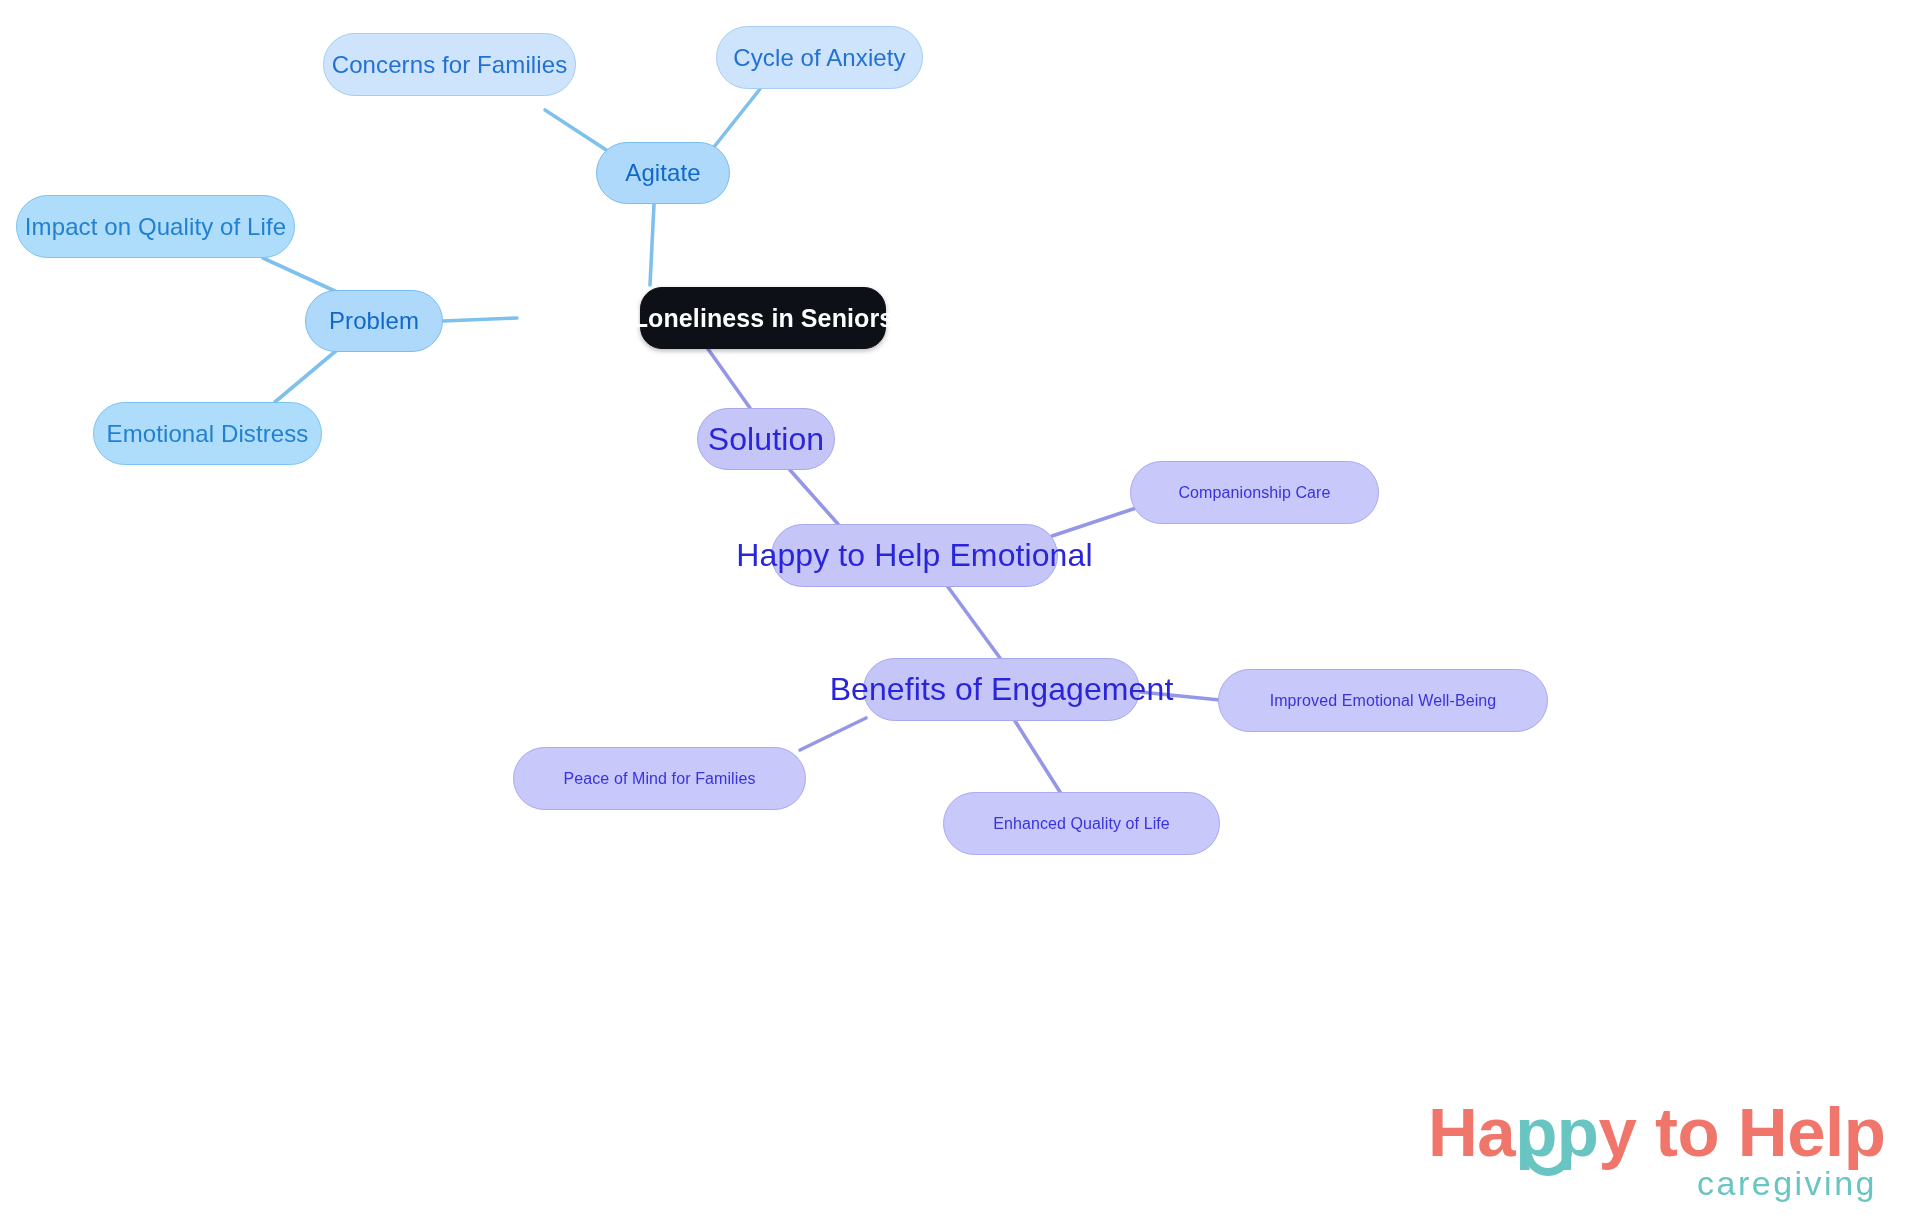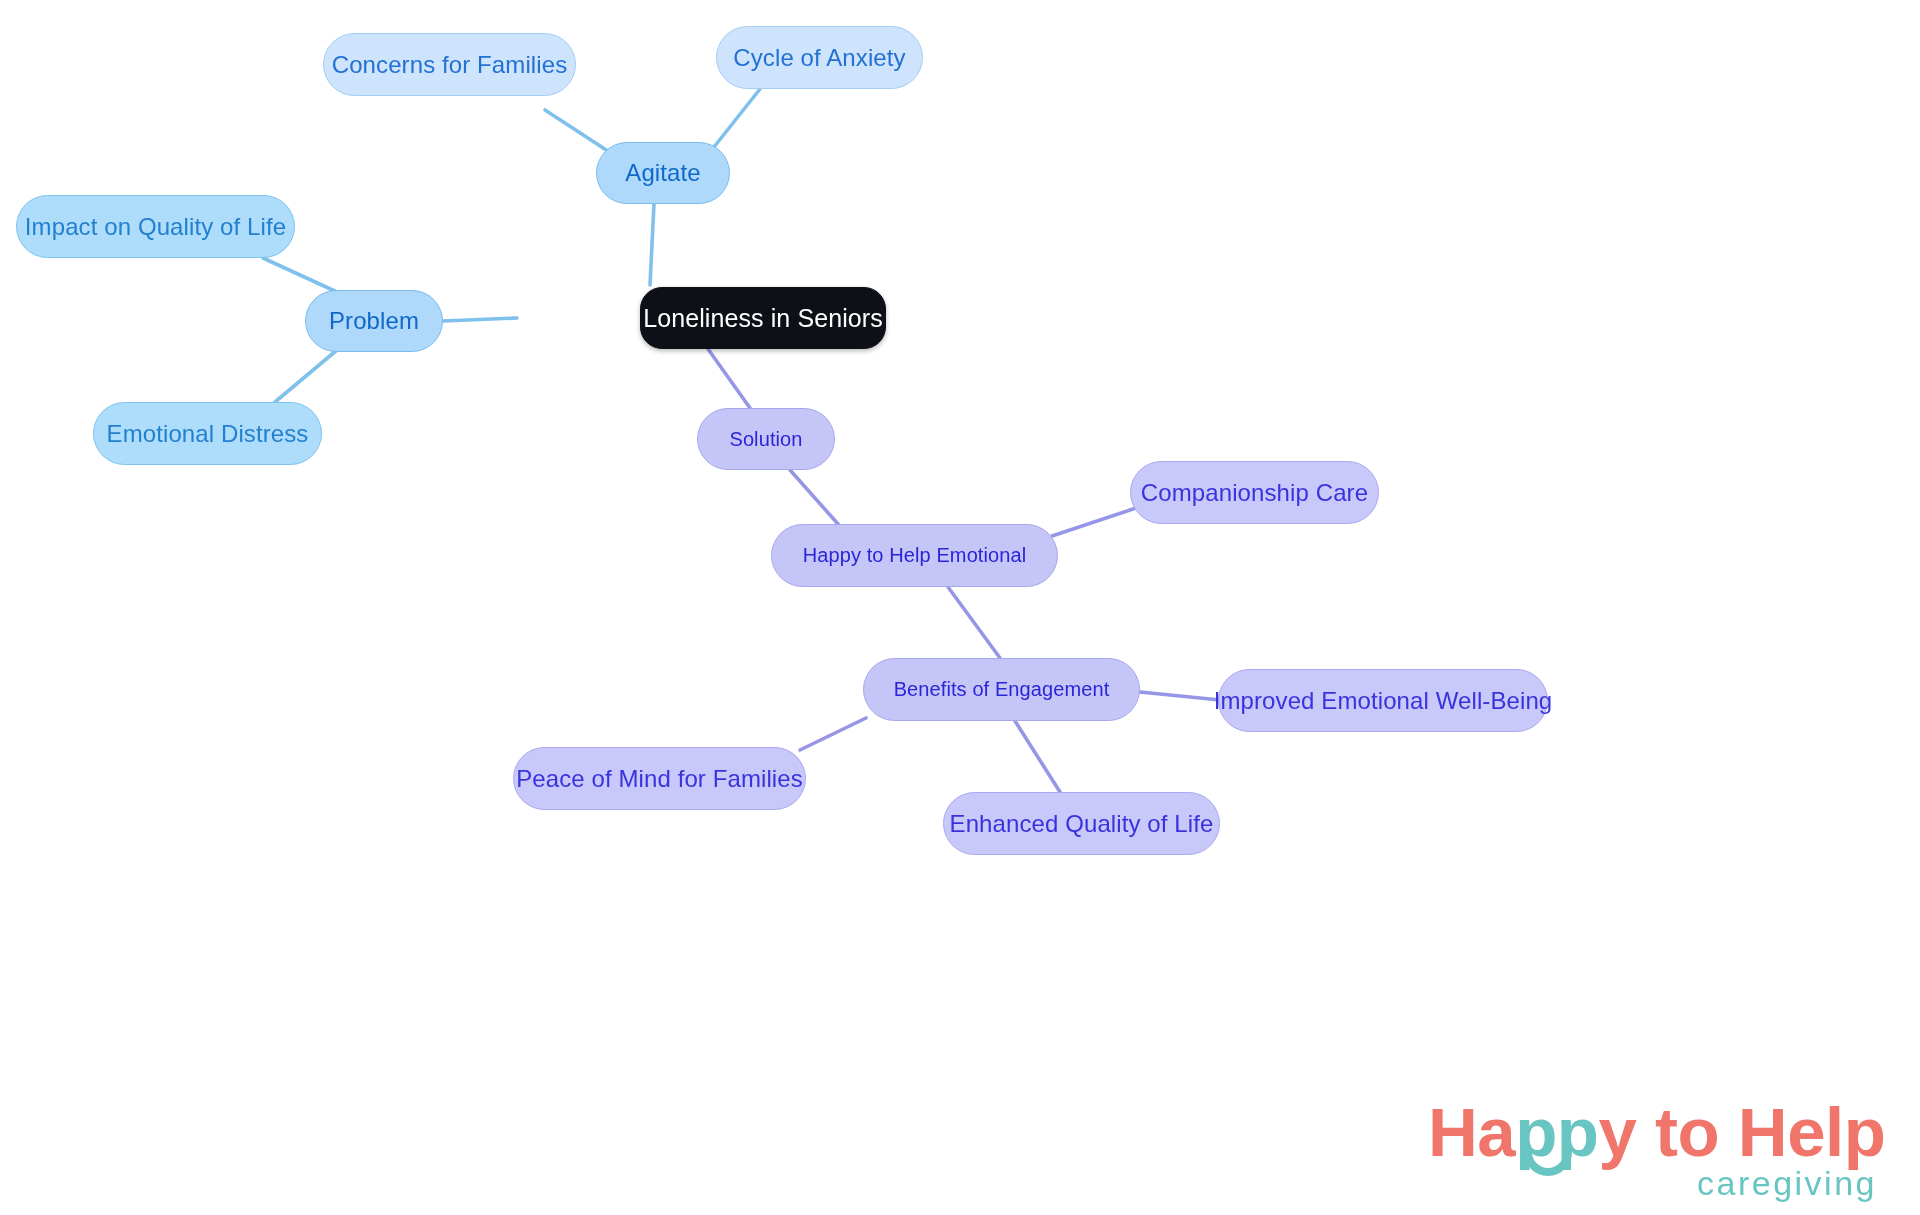--- a/index.html
+++ b/index.html
@@ -35,20 +35,21 @@
     letter-spacing: 0.1px;
     text-align: center;
   }
   .node.root {
     background: #0d1117;
     border-color: #0d1117;
     color: #ffffff;
     border-radius: 22px;
     font-size: 25px;
     box-shadow: 0 2px 5px rgba(0,0,0,0.28);
+    font-weight: bold;
   }
   .node.blue-branch {
     background: #aed9fb;
     border-color: #7bbdee;
     color: #1168c9;
     font-size: 24px;
   }
   .node.blue-leaf {
     background: #cde4fc;
     border-color: #a5cdf2;
@@ -58,27 +59,27 @@
   .node.blue-leaf-strong {
     background: #aedcfb;
     border-color: #7cc4ef;
     color: #2380cf;
     font-size: 24px;
   }
   .node.purple-branch {
     background: #c5c6f7;
     border-color: #a6a8ee;
     color: #2a25d8;
-    font-size: 20px;
+    font-size: 32px;
   }
   .node.purple-leaf {
     background: #c8c8fb;
     border-color: #aaa9f1;
     color: #3933dd;
-    font-size: 24px;
+    font-size: 16px;
   }
   #logo {
     position: absolute;
     left: 1428px;
     top: 1098px;
     width: 470px;
     height: 108px;
   }
   .logo-main {
     position: absolute;

